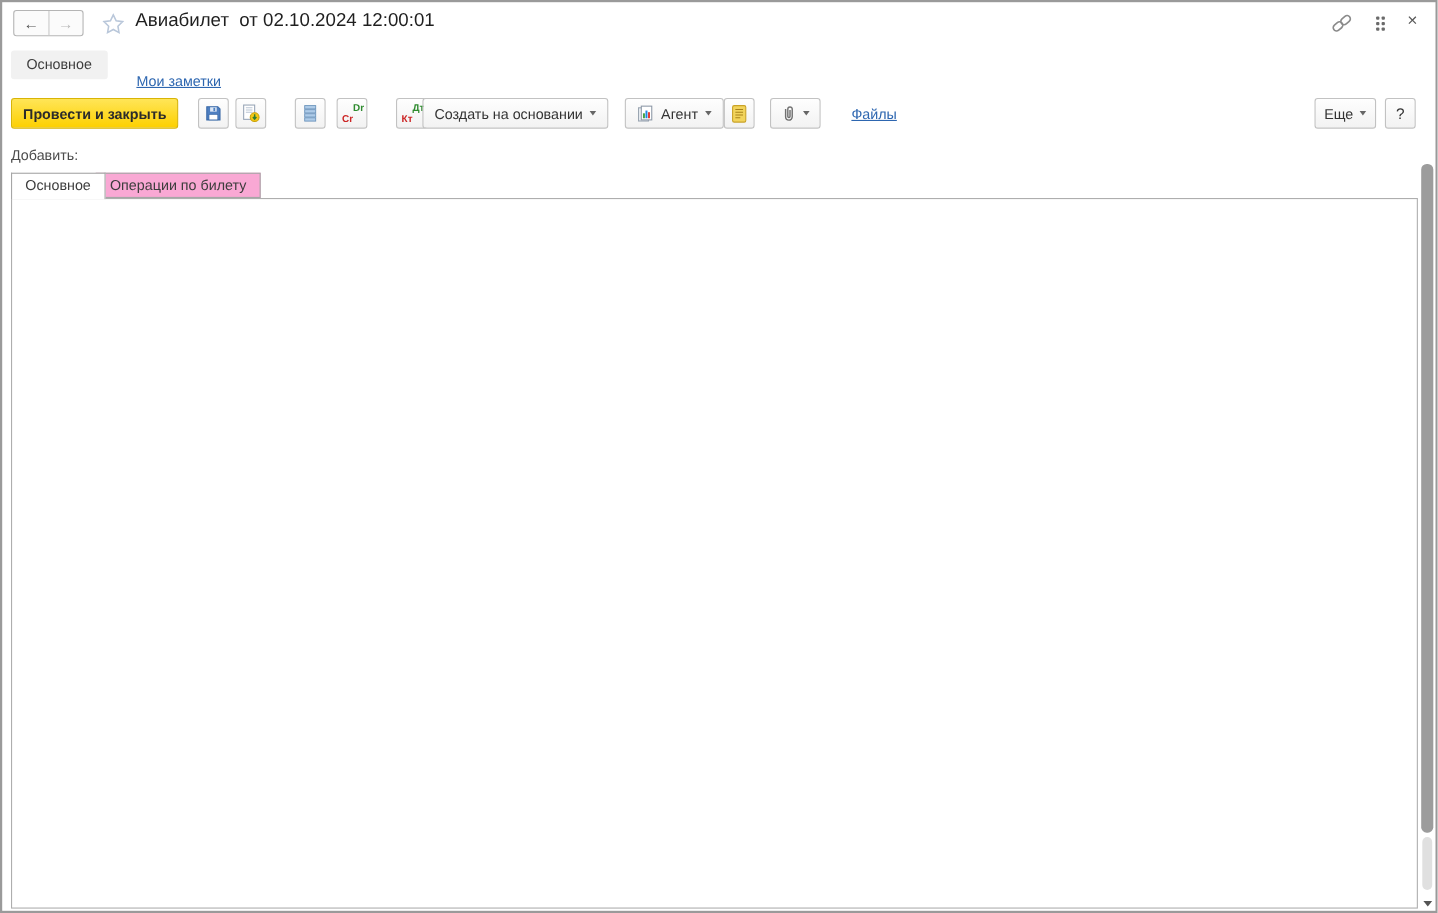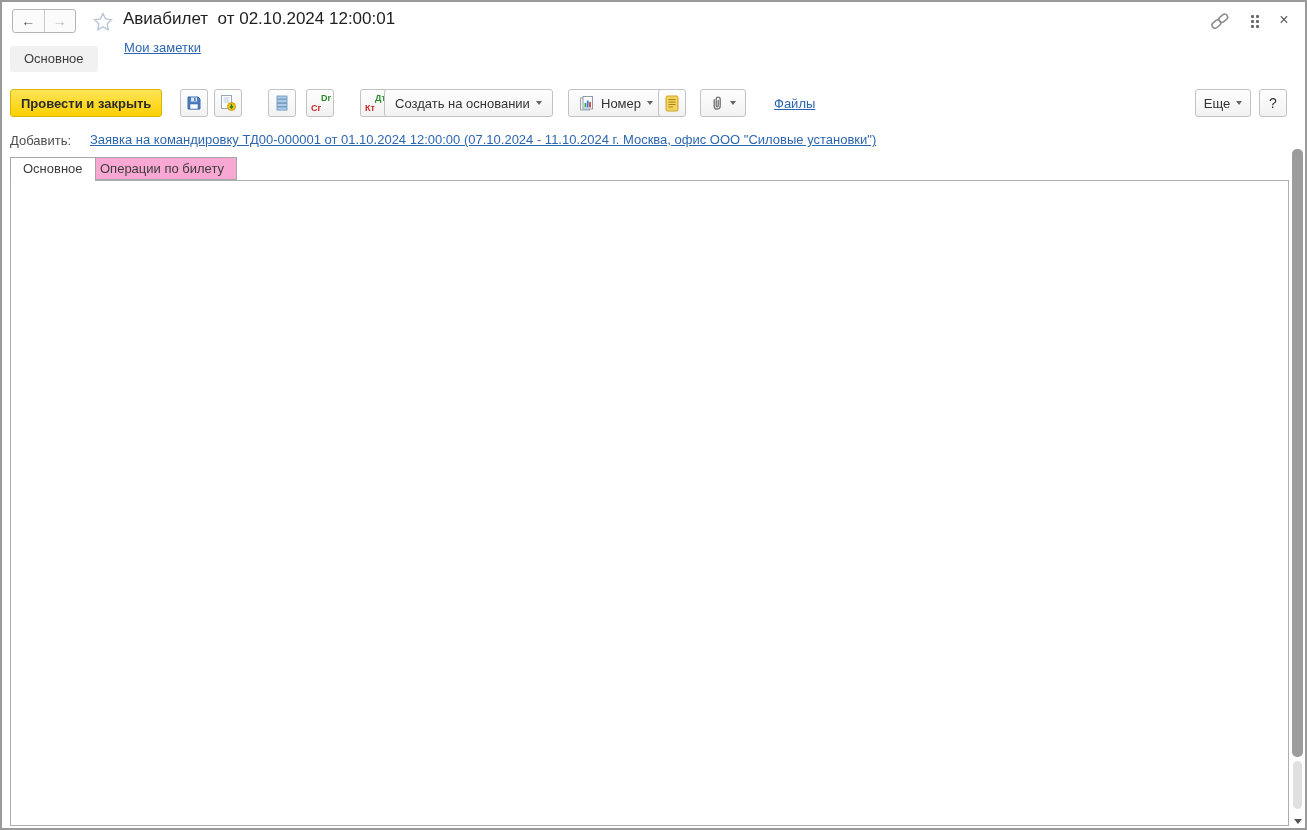--- a/index.html
+++ b/index.html
@@ -125,21 +125,21 @@
         <i></i>
         <i></i>
         <i></i>
       </span>
   </div>
   <div class="abs winico closex" style="left:1270px;top:7px;width:24px;height:22px;">
     <span>×</span>
   </div>
 
   <div class="abs navtab">Основное</div>
-  <a class="abs lnk" style="left:122px;top:38px;">Мои заметки</a>
+  <a class="abs lnk" style="left:122px;top:64px;">Мои заметки</a>
 
   <div class="tbtn yellow" style="left:8px;">Провести и закрыть</div>
 
   <div class="tbtn ico" style="left:178px;">
     <svg width="16" height="16" viewBox="0 0 16 16">
       <path d="M2 2h10l2 2v10H2z" fill="#4e7fc1" stroke="#3b6aa8"></path>
       <rect x="5" y="2.5" width="6" height="4" fill="#dce7f5"></rect>
       <rect x="8" y="3" width="1.6" height="3" fill="#4e7fc1"></rect>
       <rect x="4" y="9" width="8" height="5" fill="#fff" stroke="#3b6aa8" stroke-width="0.6"></rect>
     </svg>
@@ -182,21 +182,21 @@
   </div>
 
   <div class="tbtn" style="left:566px;">
     <svg width="16" height="16" viewBox="0 0 16 16">
       <rect x="1.5" y="3" width="9" height="12" fill="#eef2f7" stroke="#9aa5b1"></rect>
       <rect x="4" y="1.5" width="9.5" height="12.5" fill="#fff" stroke="#8f9aa8"></rect>
       <rect x="5.5" y="8" width="1.8" height="4.5" fill="#43a047"></rect>
       <rect x="7.8" y="5.5" width="1.8" height="7" fill="#1e88e5"></rect>
       <rect x="10.1" y="7" width="1.8" height="5.5" fill="#e53935"></rect>
     </svg>
-    <span>Номер</span>
+    <span>Агент</span>
     <span class="caret"></span>
   </div>
 
   <div class="tbtn ico" style="left:656px;">
     <svg width="14" height="17" viewBox="0 0 14 17">
       <rect x="1" y="1" width="12" height="15" rx="1.5" fill="#f2d45c" stroke="#c9a227"></rect>
       <path d="M3.5 4.5h7M3.5 7h7M3.5 9.5h7M3.5 12h4.5" stroke="#a8821a" stroke-width="1"></path>
     </svg>
   </div>
 
@@ -210,21 +210,20 @@
 
   <div class="tbtn" style="left:1193px;width:56px;">
     <span>Еще</span>
     <span class="caret"></span>
   </div>
   <div class="tbtn ico" style="left:1257px;font-size:14px;">
     <span>?</span>
   </div>
 
   <div class="lbl" style="left:8px;top:131px;">Добавить:</div>
-  <a class="abs lnk" style="left:88px;top:130px;">Заявка на командировку ТД00-000001 от 01.10.2024 12:00:00 (07.10.2024 - 11.10.2024 г. Москва, офис ООО "Силовые установки")</a>
 
   <div class="ptab on" style="left:8px;">Основное</div>
   <div class="ptab off" style="left:85px;">Операции по билету</div>
   <div class="abs panel"></div>
 
   <div class="lbl" style="left:18px;top:194px;">Номер билета:</div>
   <div class="fg" style="left:180px;top:190px;width:120px;">
     <input class="fi" value="" style="">
   </div>
   <div class="lbl" style="left:311px;top:194px;">от:</div>

